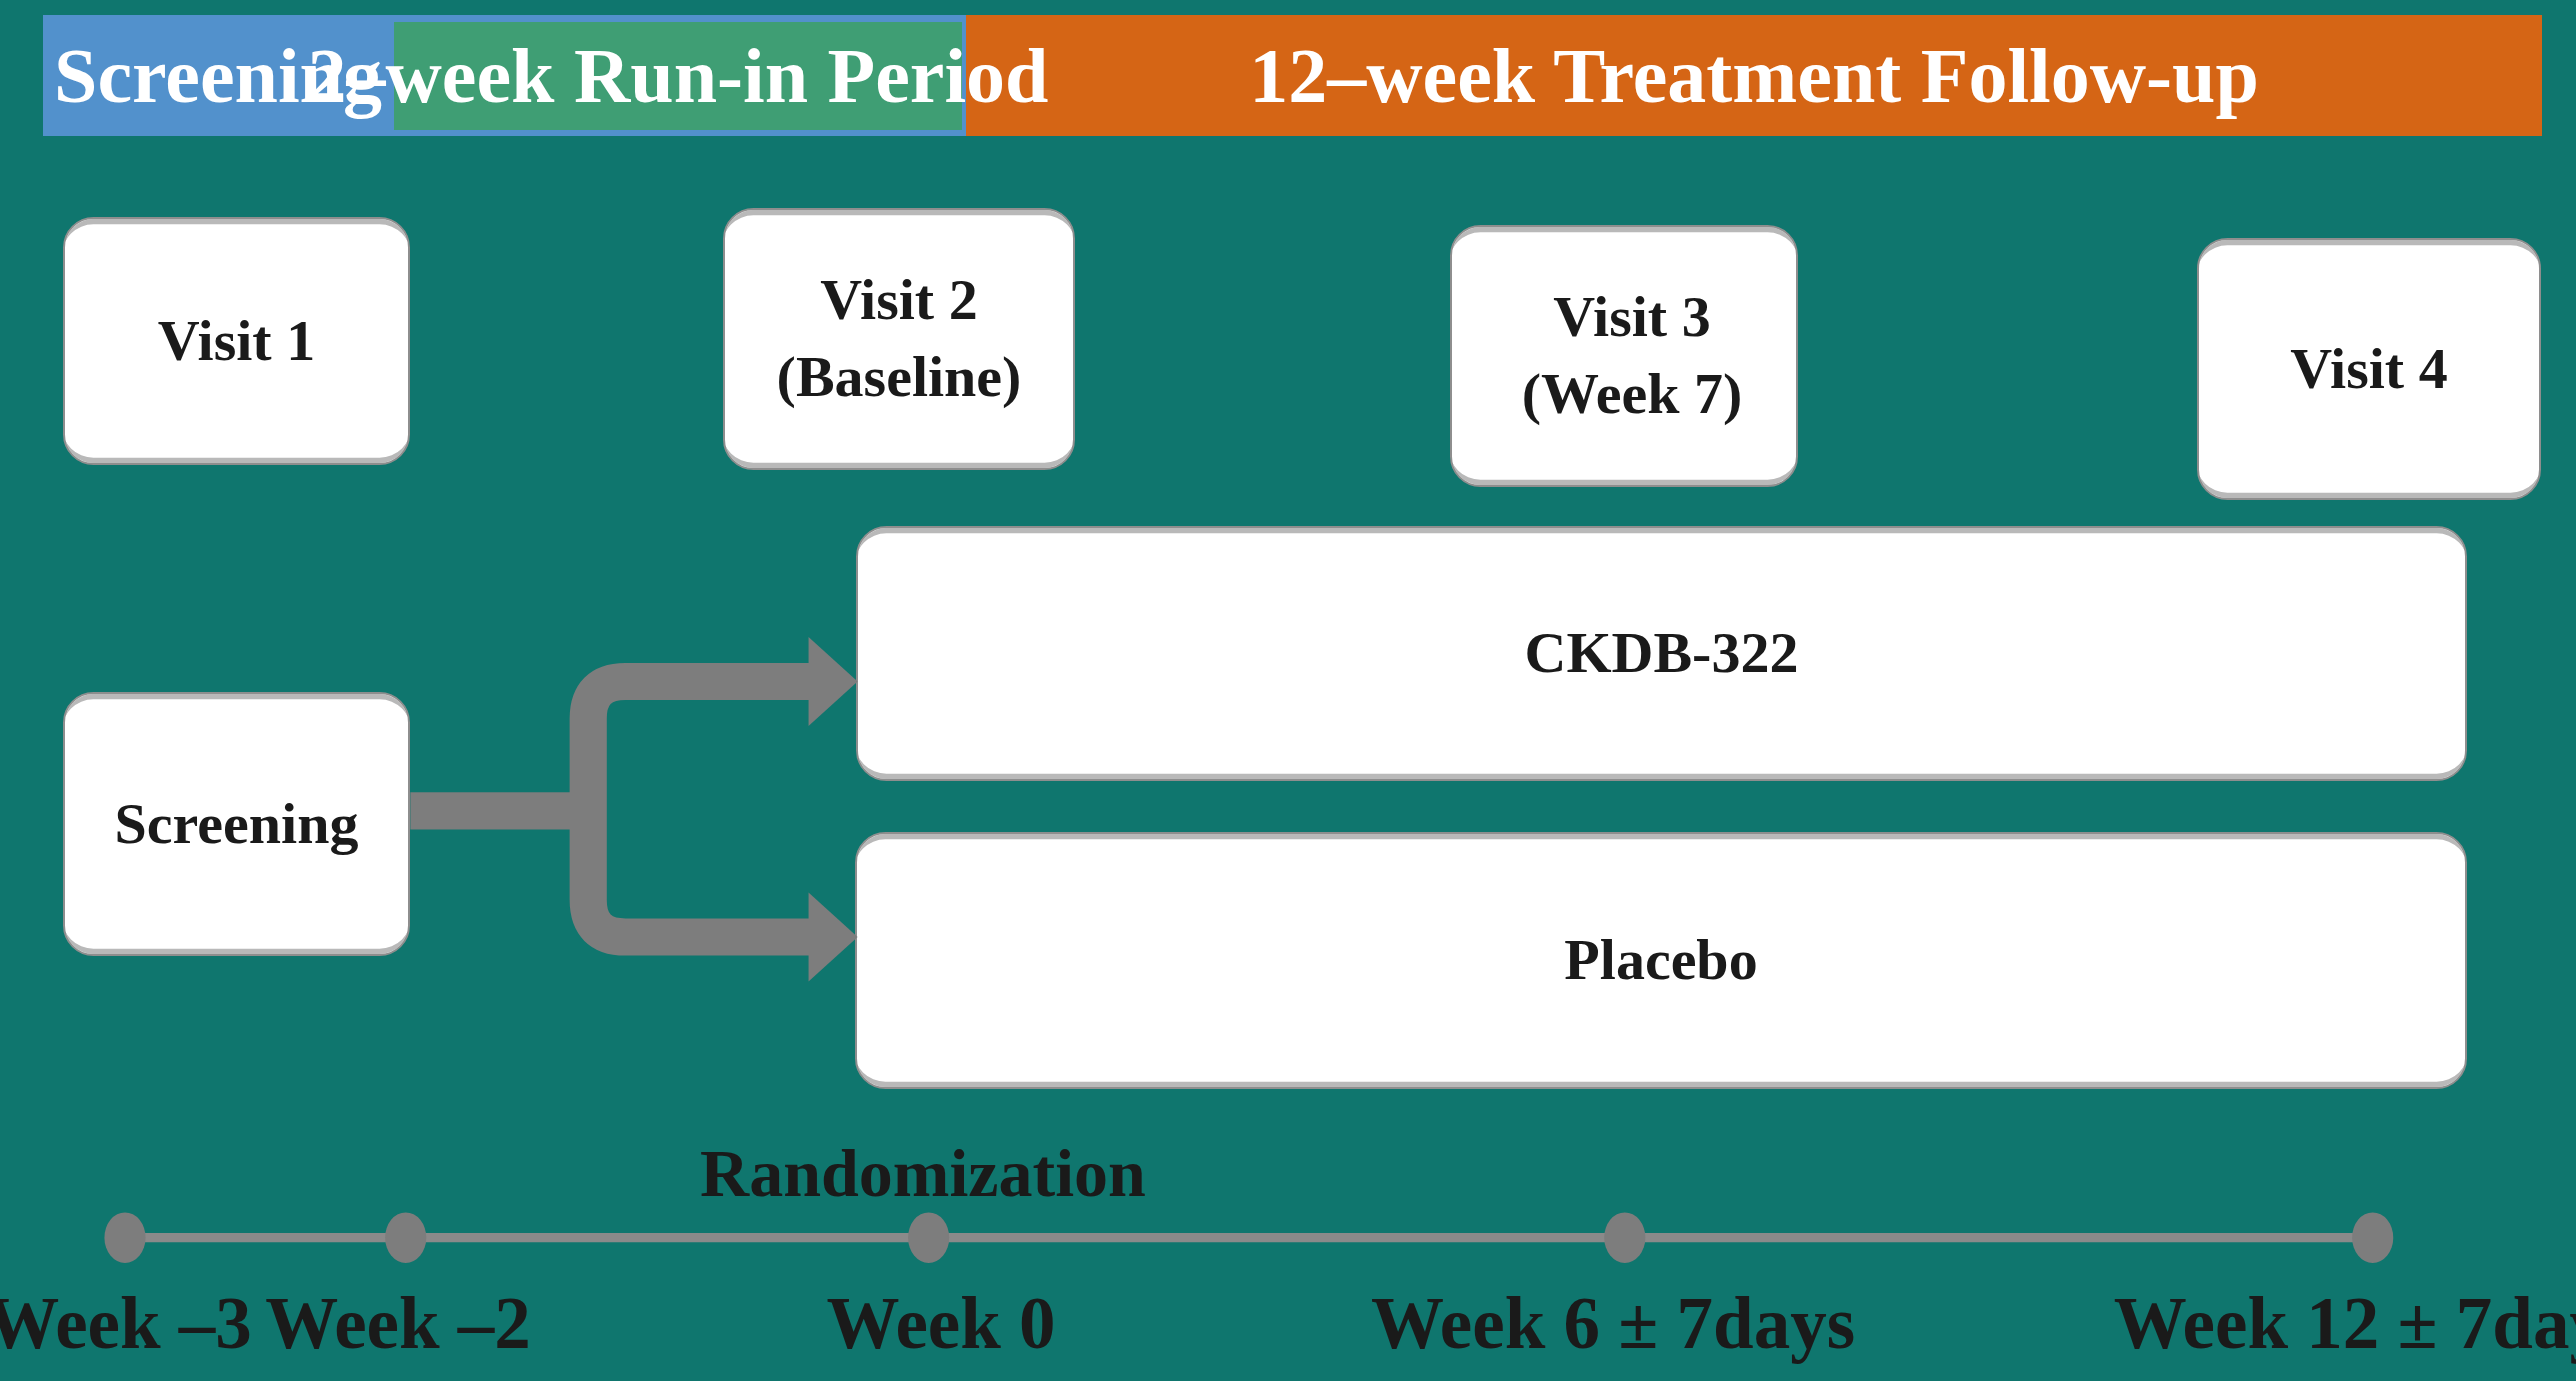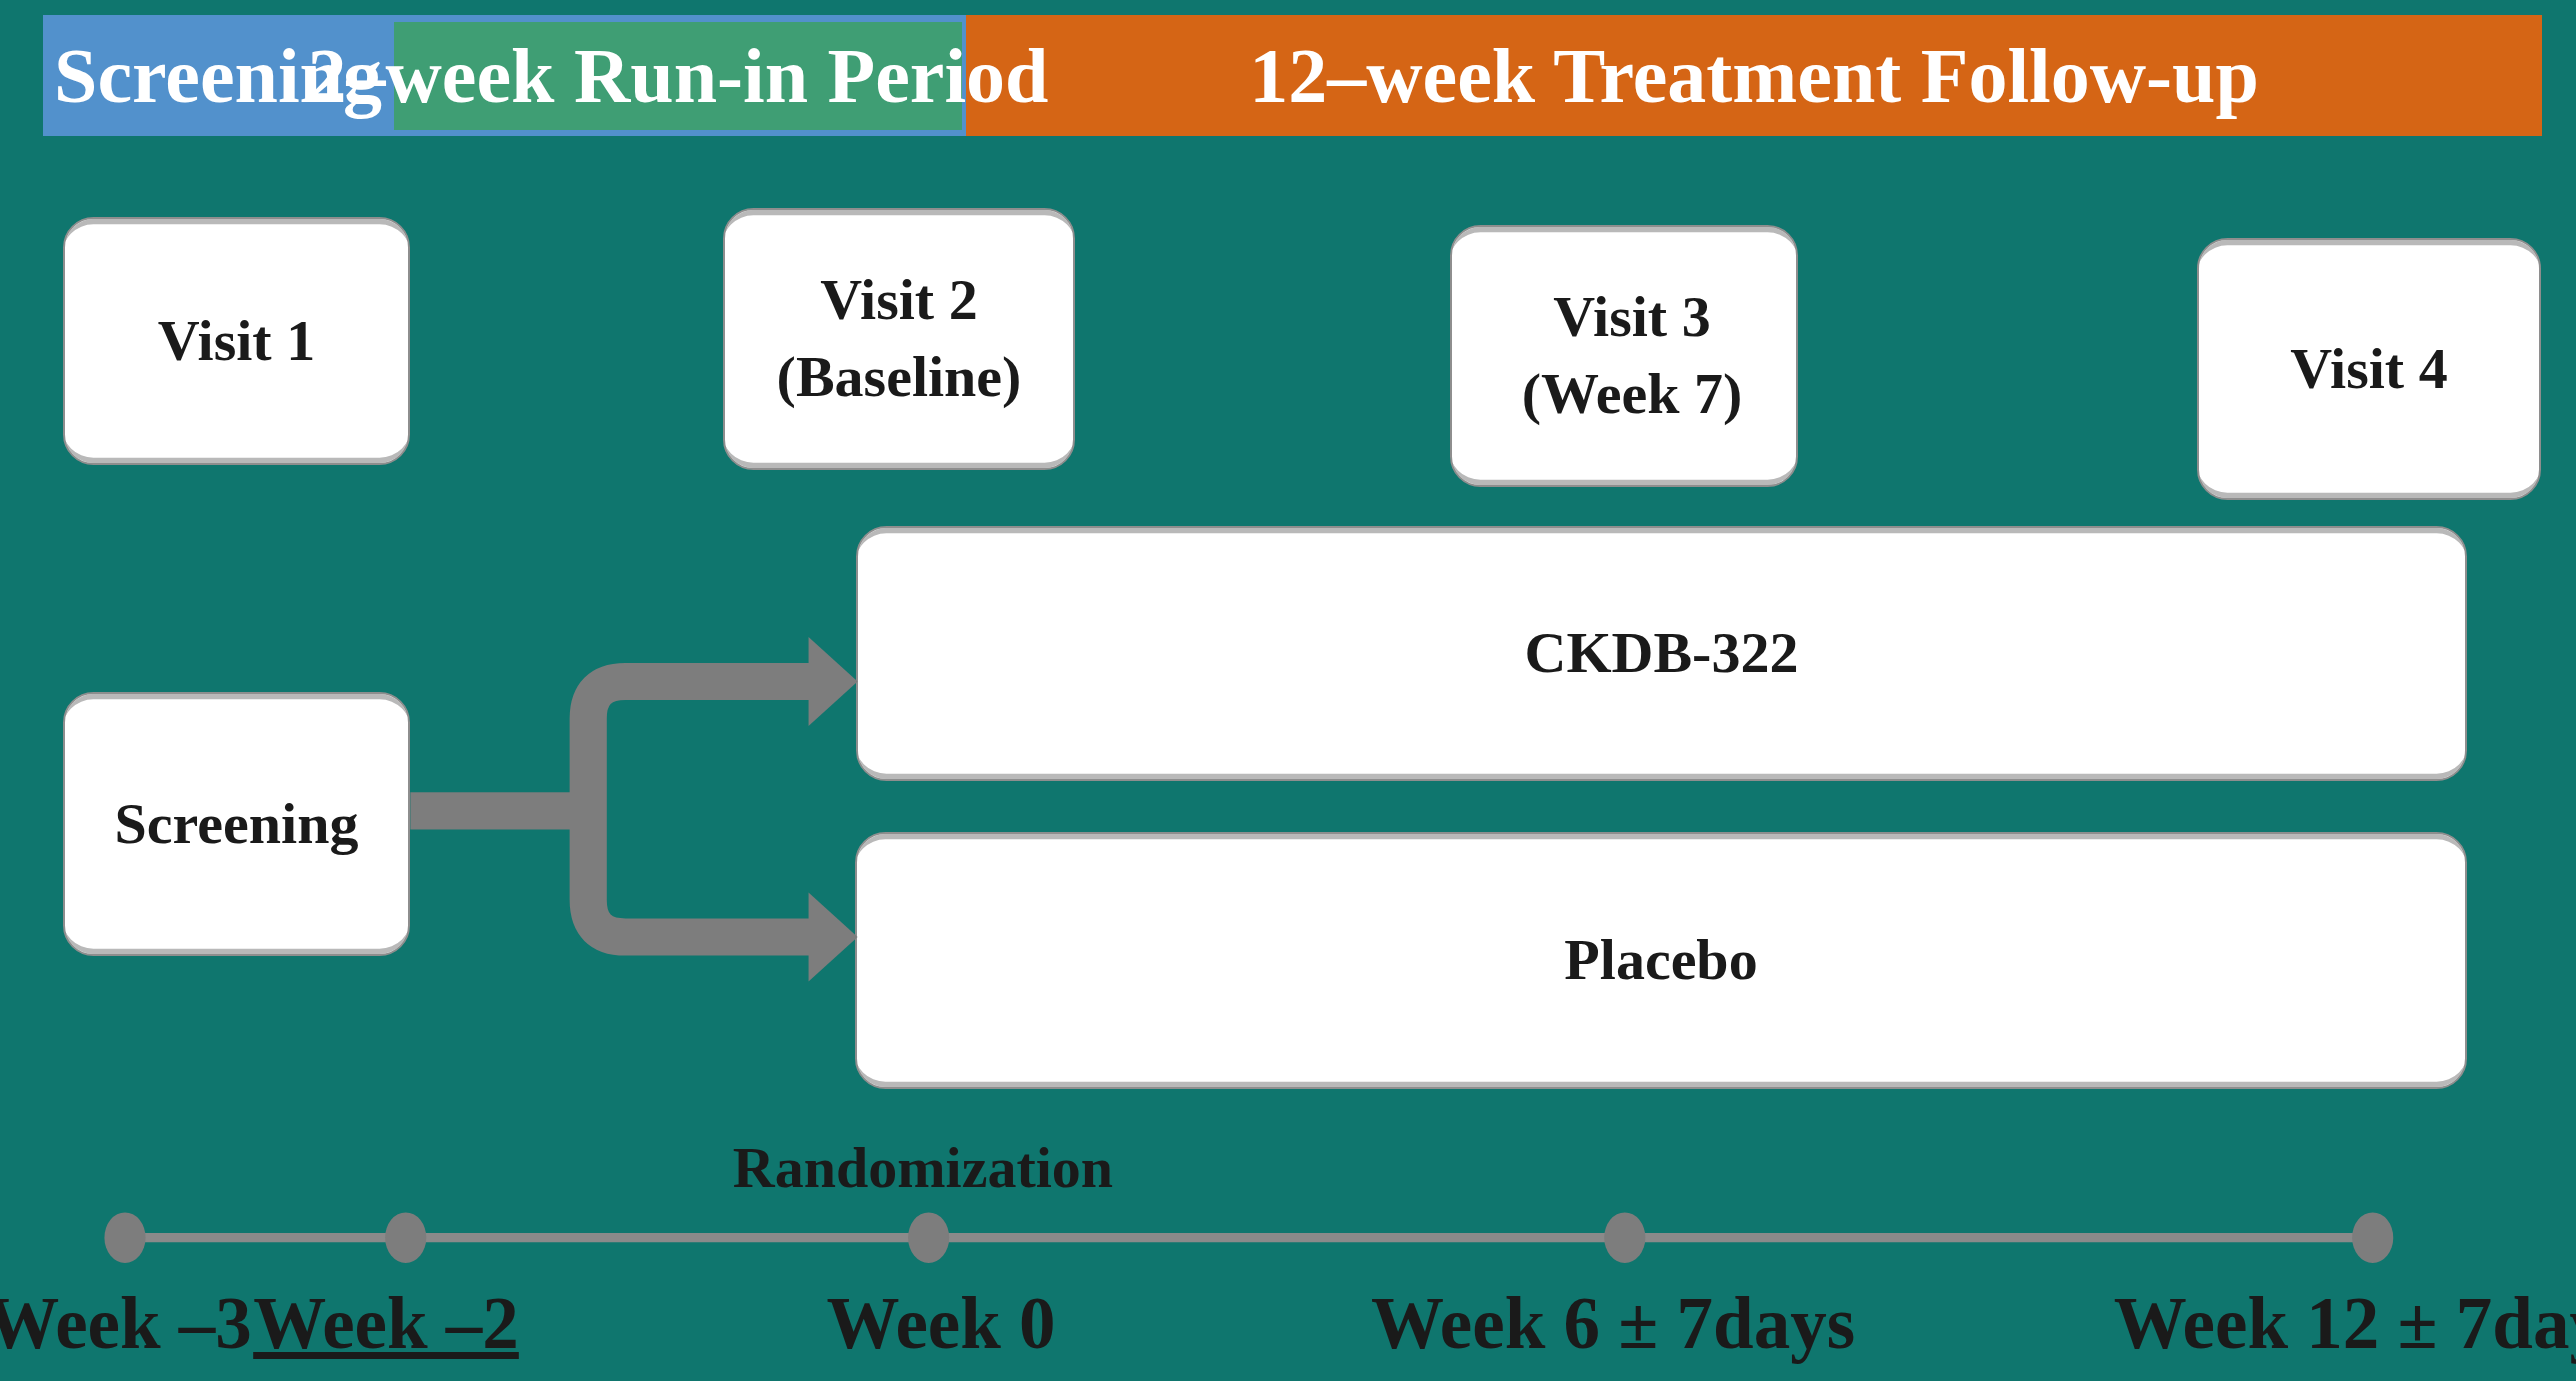--- a/index.html
+++ b/index.html
@@ -38,28 +38,28 @@
   #visit3-box  {left:1450px;top:225px;  width:348px;  height:262px;padding-left:16px;}
   #visit4-box  {left:2197px;top:238px;  width:344px;  height:262px;}
   #ckdb-box    {left:856px;top:526px;  width:1611px; height:255px;}
   #placebo-box {left:855px;top:832px; width:1612px; height:257px;}
   #screening-box{left:63px; top:692px; width:347px;  height:264px;}
   
   #diagram-svg{left:0;top:0;width:2576px;height:1381px;pointer-events:none;}
   
   #randomization-label{
     left:923px;top:1136px;transform:translateX(-50%);
-    font-size:58px;line-height:1.1;white-space:nowrap;
+    font-size:68px;line-height:1.1;white-space:nowrap;
   }
   .tick-label{
     top:1284px;transform:translateX(-50%);
     font-size:73px;line-height:1.1;white-space:nowrap;
   }
   #tick-0{left:119px;}
-  #tick-1{left:386px;text-decoration:underline;}
+  #tick-1{left:398px;}
   #tick-2{left:941px;}
   #tick-3{left:1613px;}
   #tick-4{left:2374px;}
 </style>
 </head>
 <body>
 
 <div class="canvas">
 
   <div class="abs" id="bar-blue"></div>

